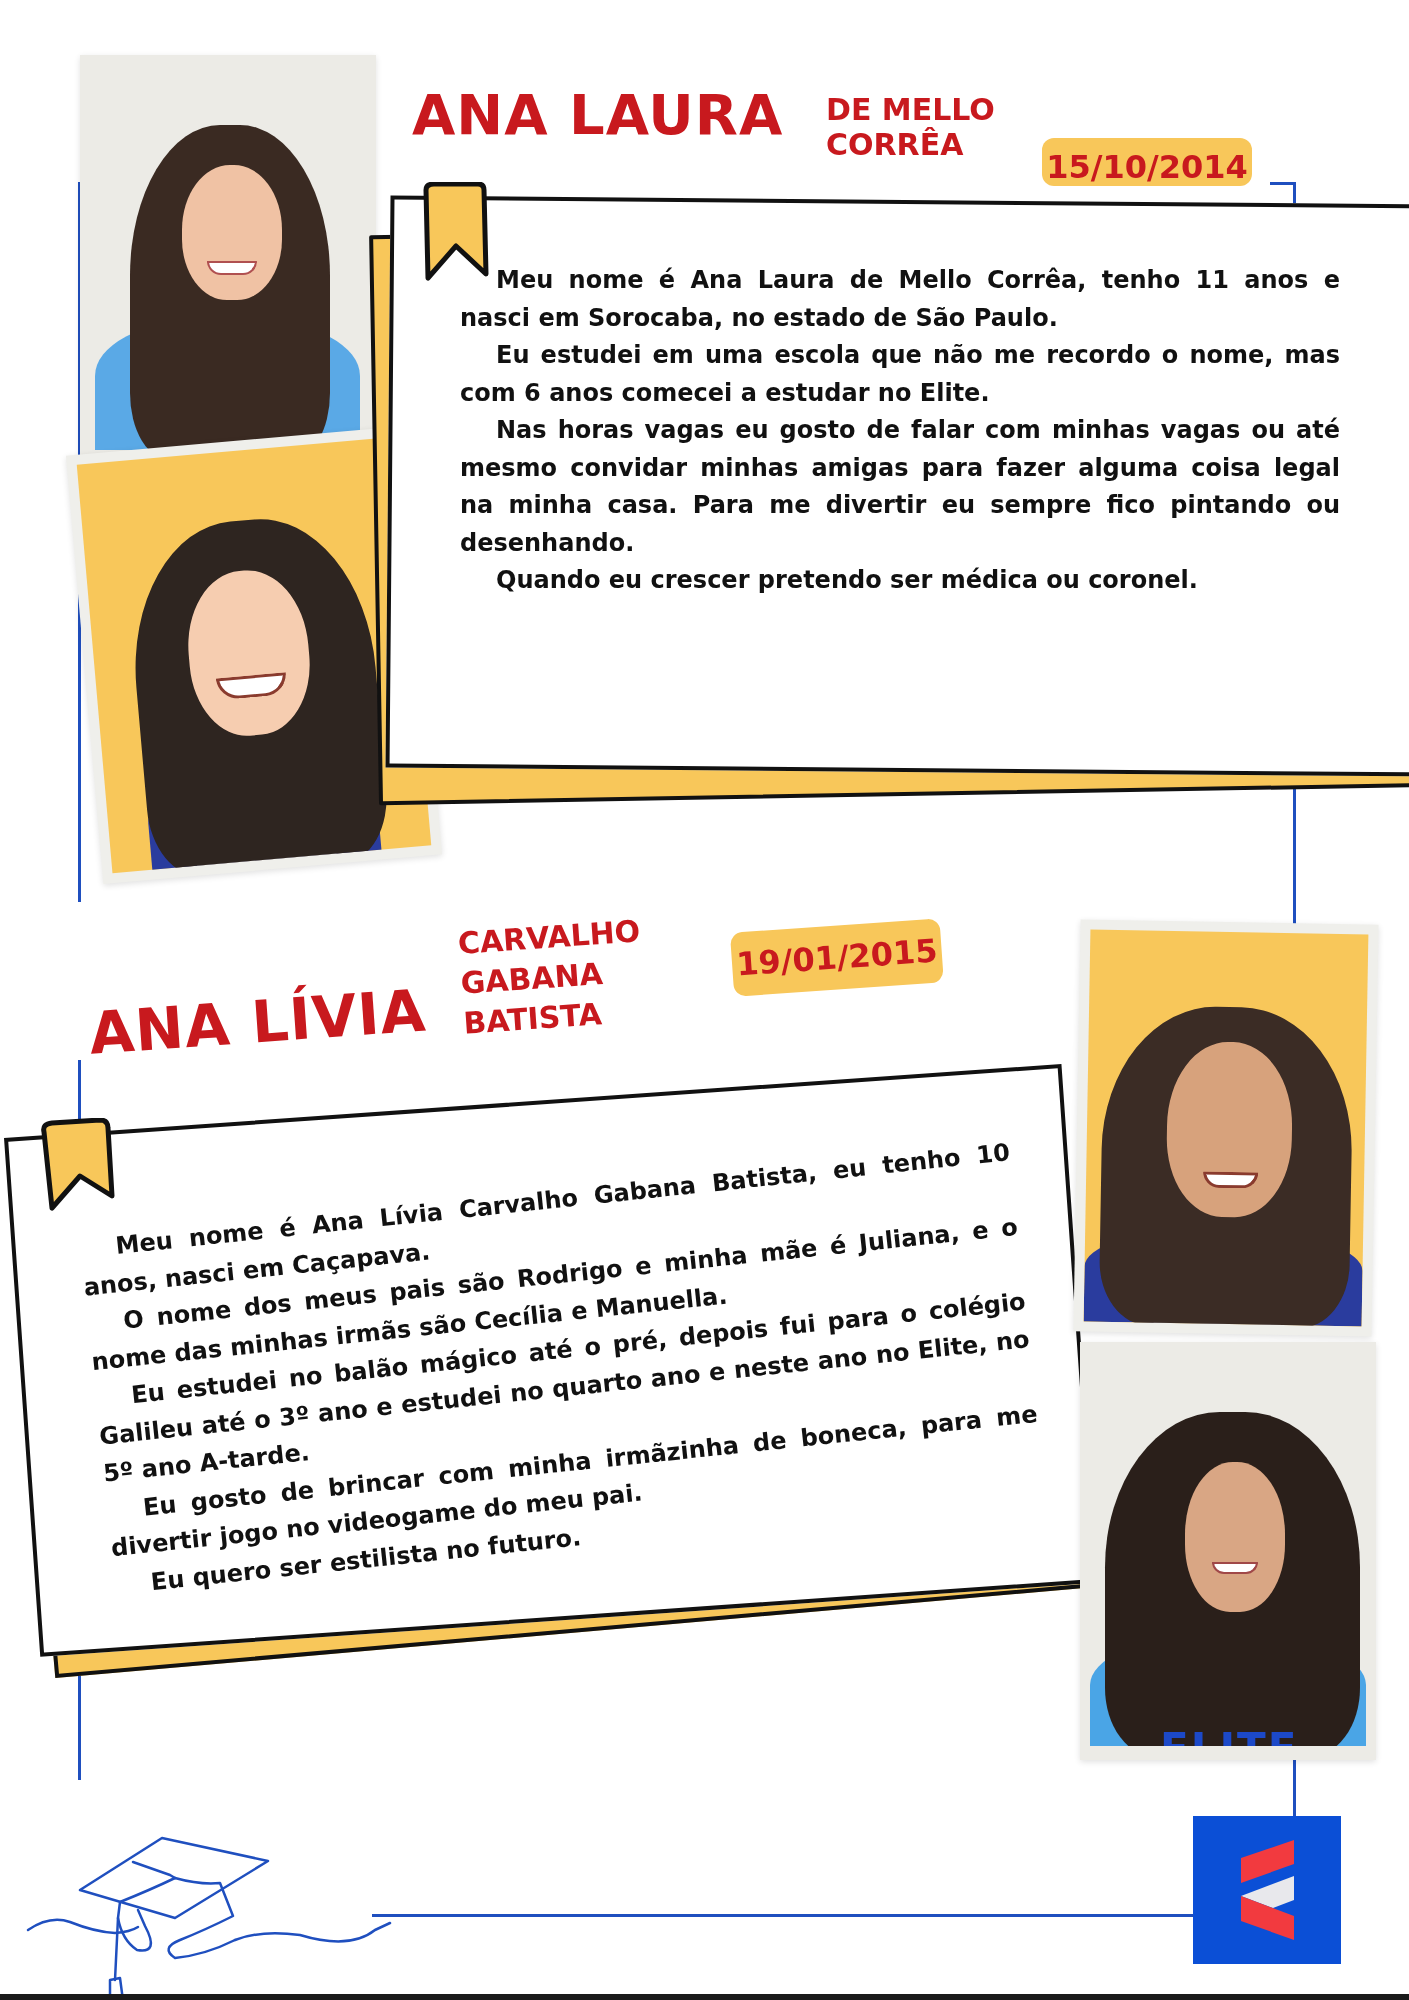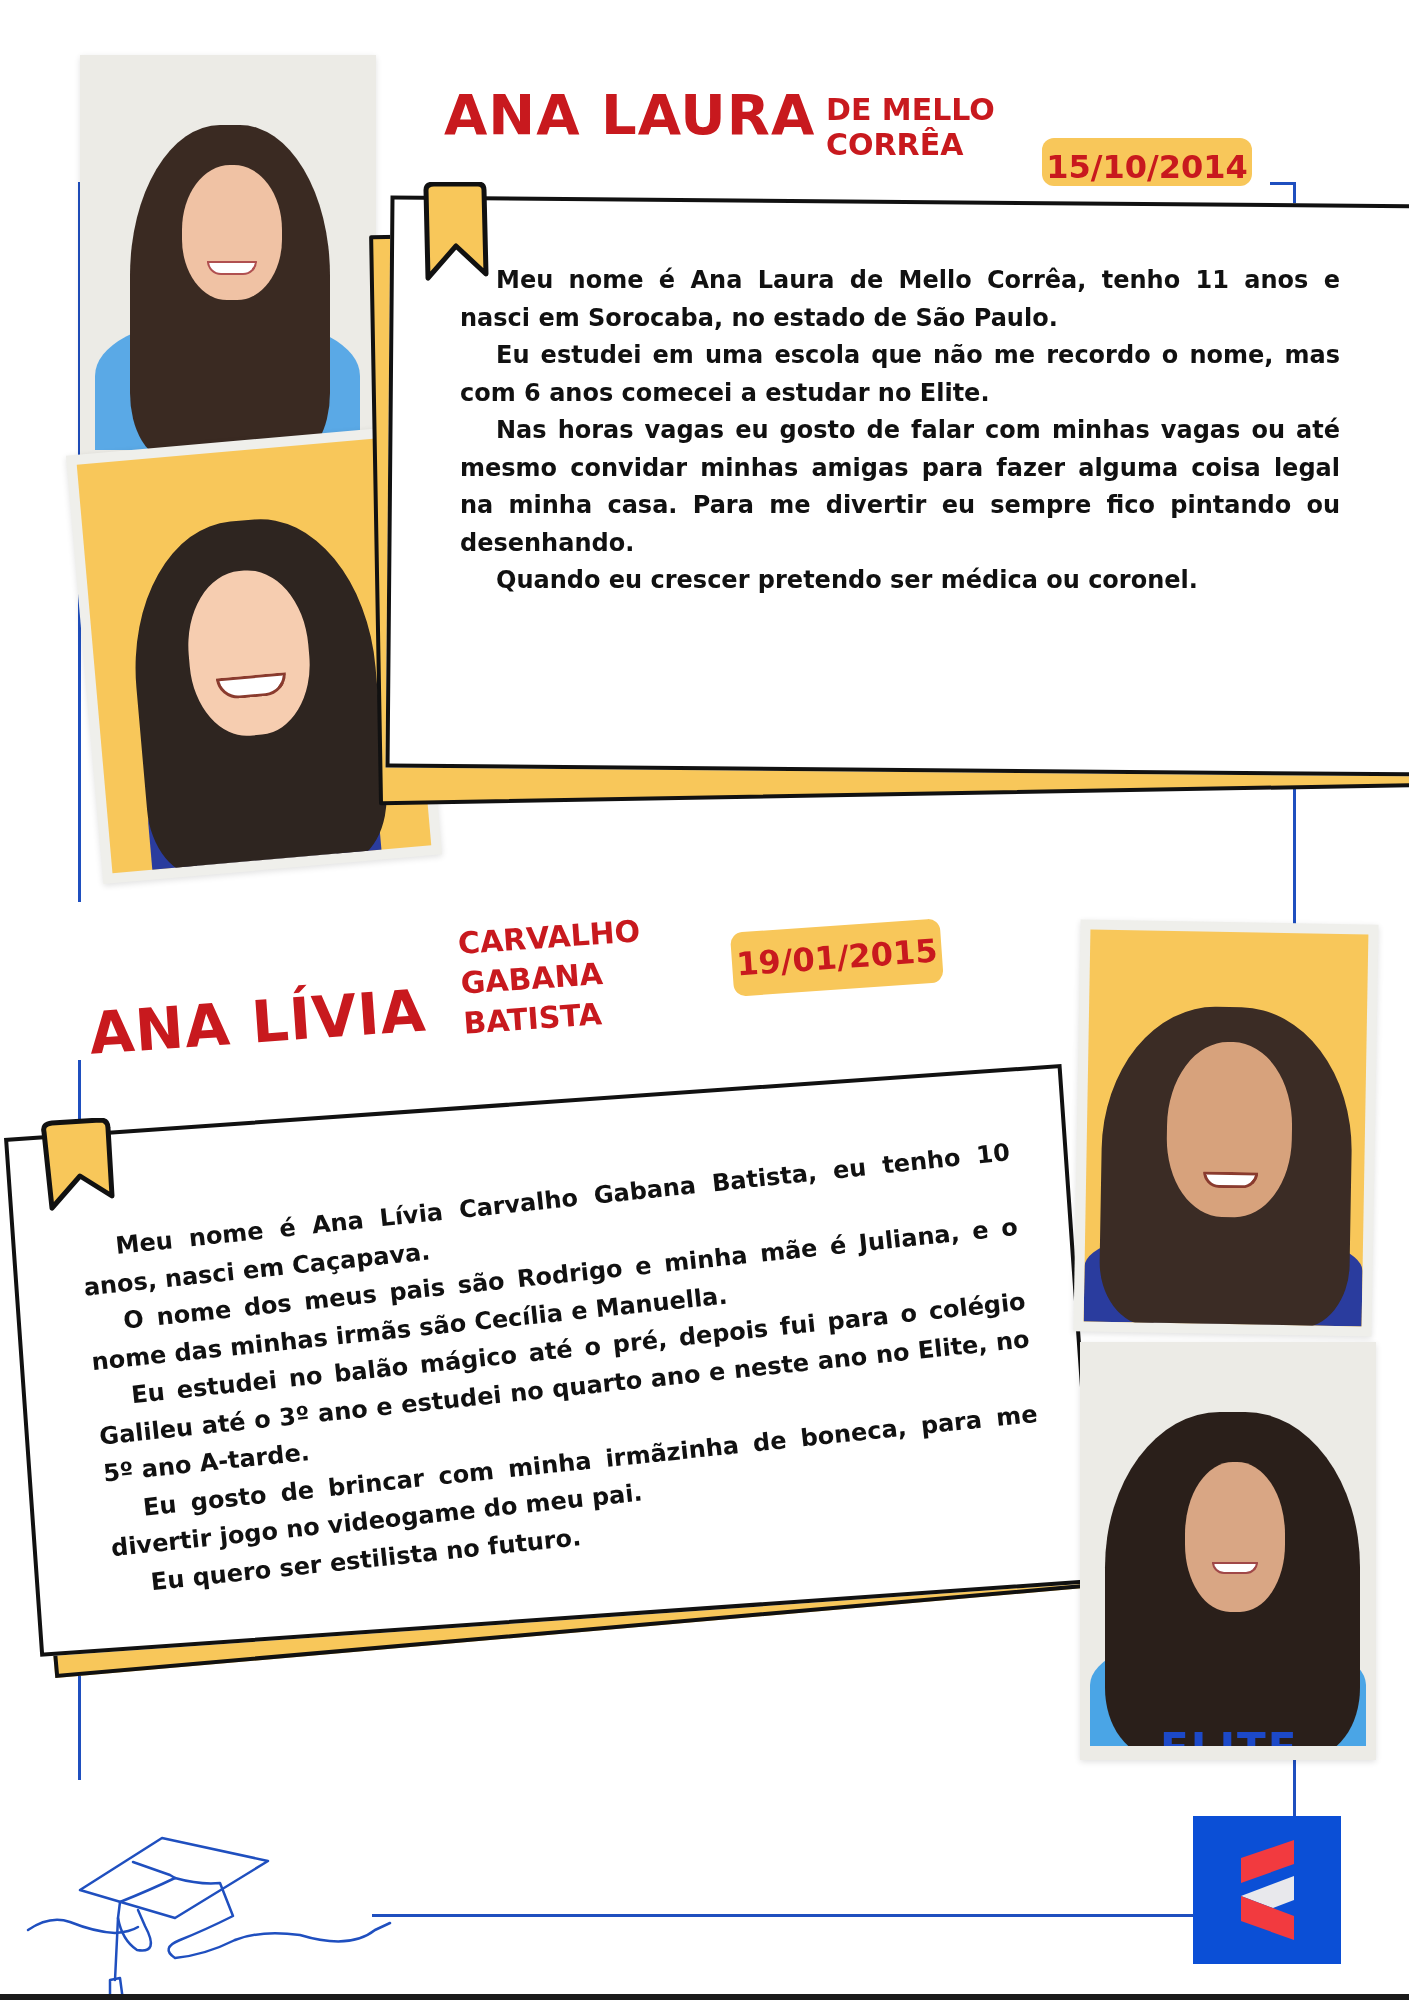--- a/index.html
+++ b/index.html
@@ -62,21 +62,21 @@
 <div class="frame" style="left:84px; top:440px; width:340px; height:430px; transform:rotate(-5deg);">
   <div class="inner cartoon-bg">
     <div class="shirt" style="left:40px; width:230px; top:320px; height:110px; background:#2a3c9e;"></div>
     <div class="shirt" style="left:85px; width:140px; top:320px; height:110px; background:#ffffff;"></div>
     <div class="hair" style="left:40px; top:70px; width:240px; height:350px; background:#2e2520;"></div>
     <div class="face" style="left:95px; top:120px; width:120px; height:165px; background:#f6cdb0;"></div>
     <div class="abs" style="left:120px; top:225px; width:70px; height:22px; border-radius:0 0 35px 35px; background:#fff; border:3px solid #8a3b2e;"></div>
   </div>
 </div>
 
-<div class="name-big" style="left:412px; top:82px; font-size:56px;margin-left:32px;">ANA LAURA</div>
+<div class="name-big" style="left:412px; top:82px; font-size:56px;">ANA LAURA</div>
 <div class="name-small" style="left:826px; top:93px; font-size:30px;">
   <div>DE MELLO</div>
   <div>CORRÊA</div>
 </div>
 <div class="date-badge" style="left:1042px; top:138px; width:210px; height:48px; line-height:58px; font-size:32px;">15/10/2014</div>
 
 <div class="paper-shadow" style="left:374px; top:226px; width:1060px; height:570px; transform:rotate(-1deg); border-radius:2px;"></div>
 <div class="paper" style="left:388px; top:200px; width:1050px; height:572px; transform:rotate(0.5deg);"></div>
 
 <svg class="bookmark" style="left:420px; top:182px;" width="70" height="100" viewBox="0 0 70 100">

